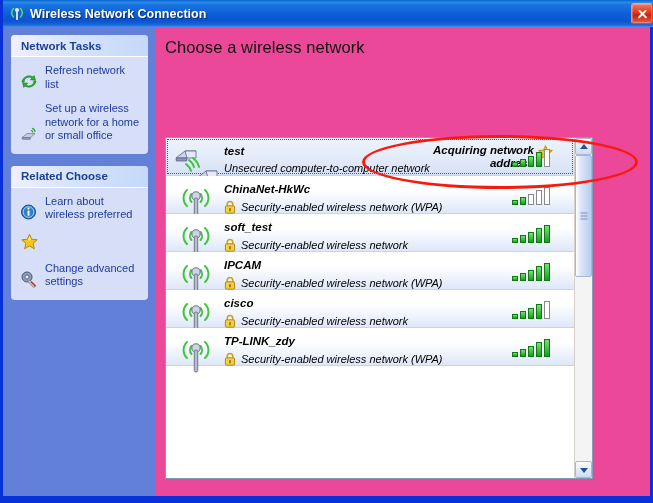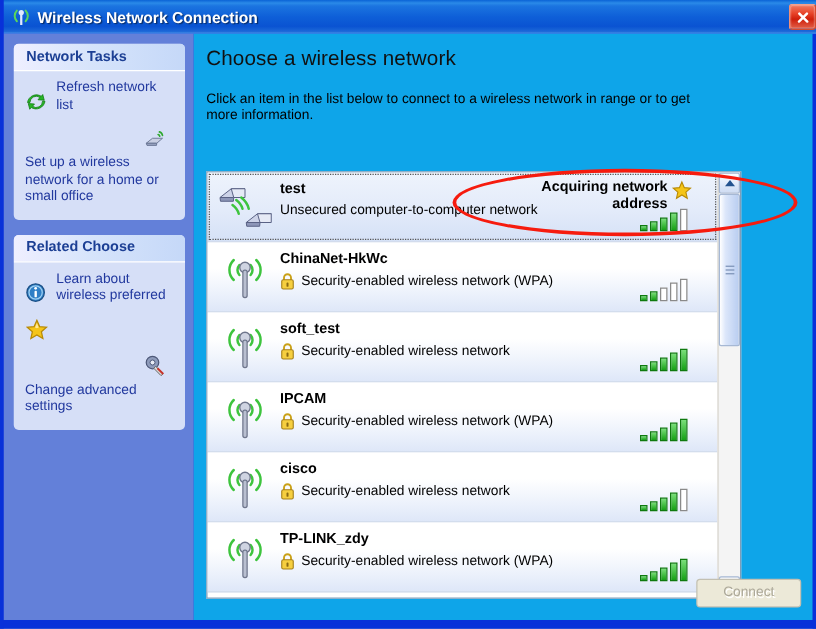--- a/index.html
+++ b/index.html
@@ -50,21 +50,21 @@
   
   .body{
     position:absolute;left:0;top:27px;width:647px;height:469px;
     display:flex;
   }
   .sidebar{
     width:152px;flex:0 0 auto;background:#6380d9;
     padding:8px 7px 0 8px;box-sizing:border-box;
   }
   .content{
-    flex:1 1 auto;background:#0ea5e9;position:relative;
+    flex:1 1 auto;background:#ec4899;position:relative;
     padding:0 8px 0 10px;box-sizing:border-box;
   }
 
   
   .panel{
     background:#d6dff7;border-radius:4px;overflow:hidden;
     margin-bottom:12px;
     box-shadow:0 0 0 0 rgba(0,0,0,0);
   }
   .panel-header{
@@ -72,21 +72,21 @@
     padding-left:10px;
     background:linear-gradient(to right,#efefff 0%,#d6e4fb 45%,#c5d8f8 100%);
     color:#1c3f94;font-weight:bold;font-size:11.5px;
     border-bottom:1px solid #fff;
   }
   .panel-body{padding:7px 8px 9px 9px;}
   .task{
     display:flex;align-items:flex-end;margin-bottom:11px;
     cursor:default;
   }
-  .task:last-child{margin-bottom:2px;flex-direction:column;}
+  .task:last-child{margin-bottom:2px;}
   .task-ico{width:22px;flex:0 0 22px;height:18px;position:relative;margin-right:3px;}
   .task-lbl{
     color:#21389e;font-size:11px;line-height:13.5px;
     text-decoration:none;
   }
 
   
   .heading{
     font-size:16.5px;color:#15428b;color:#003399;
     color:#0c0c0c;
@@ -100,24 +100,25 @@
   }
   .listwrap{
     position:absolute;left:10px;top:110px;width:428px;height:342px;
     background:#fff;border:1px solid #7f9db9;box-sizing:border-box;
     display:flex;overflow:hidden;
   }
   .list{
     flex:1 1 auto;overflow:hidden;position:relative;
   }
   .row{
-    height:56px;box-sizing:border-box;position:relative;
+    height:38px;box-sizing:border-box;position:relative;
     background:linear-gradient(to bottom,#ffffff 0%,#ffffff 38%,#eaf0fb 78%,#dee7f8 100%);
     border-bottom:1px solid #c8d4e8;
     padding:17px;
+    font-style:italic;
   }
   .row.sel{
     background:linear-gradient(to bottom,#eef3fc 0%,#e3ebfa 55%,#d5e1f6 100%);
   }
   .row .focusrect{
     display:none;position:absolute;left:0;top:0;right:0;bottom:0;
     outline:1px dotted #555;outline-offset:-2px;
   }
   .row.sel .focusrect{display:block;}
   .netico{
@@ -275,21 +276,20 @@
             <span class="task-lbl">Change advanced settings</span>
           </div>
         </div>
       </div>
 
     </div>
 
     <div class="content">
 
       <h1 class="heading">Choose a wireless network</h1>
-      <div class="subtext">Click an item in the list below to connect to a wireless network in range or to get more information.</div>
 
       <div class="listwrap">
         <div class="list" id="netlist">
             <div class="row sel">
               <div class="focusrect"></div>
               <div class="netico"><svg width="46" height="42" viewBox="0 0 46 42">
   <g transform="translate(0,0)">
     <path d="M2 11 L11 4 h11 l-9 7z" fill="#cdd3e8" stroke="#5a6285" stroke-width=".8"></path>
     <path d="M2 11 h11 l-.3 3 H2.4z" fill="#8d96b8" stroke="#5a6285" stroke-width=".8"></path>
     <path d="M11 4 h11 v7 h-9z" fill="#e6eaf6" stroke="#5a6285" stroke-width=".8"></path>
@@ -475,19 +475,18 @@
                   <i></i>
                 </span>
             </div>
           </div>
           <div class="sb-btn dn">
               <i class="sb-arrow"></i>
             </div>
         </div>
       </div>
 
-      <div class="connect">Connect</div>
 
       <div class="annot"></div>
     </div>
 
   </div>
 </div>
 
 </body></html>

